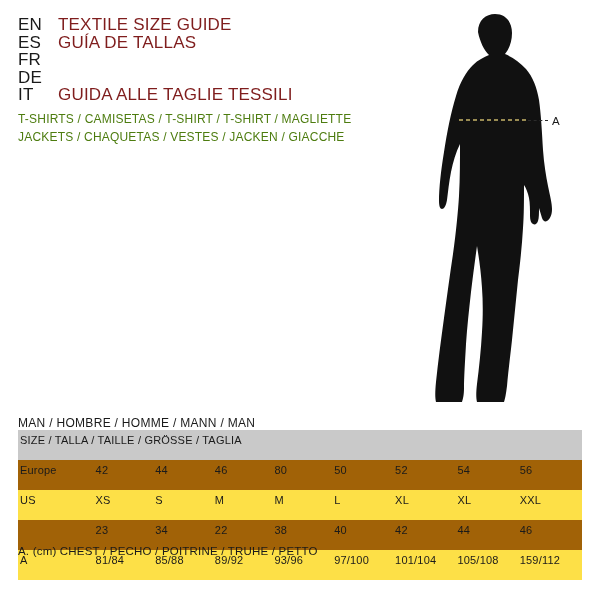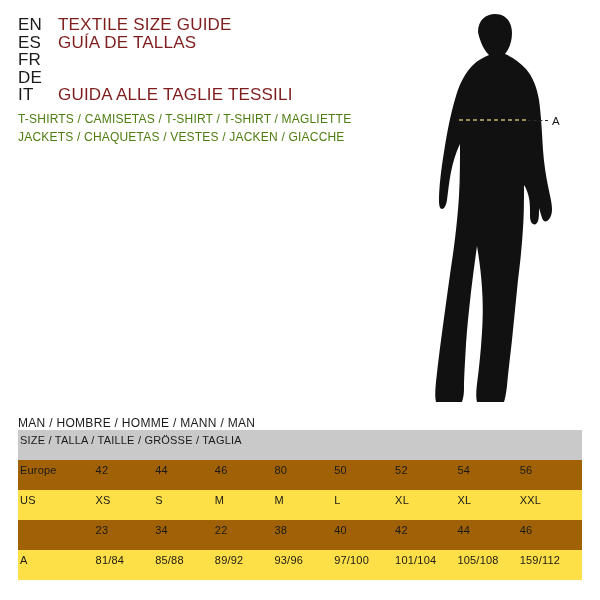--- a/index.html
+++ b/index.html
@@ -276,14 +276,15 @@
           <td class="col-val">93/96</td>
           <td class="col-val">97/100</td>
           <td class="col-val">101/104</td>
           <td class="col-val">105/108</td>
           <td class="col-val">159/112</td>
         </tr>
       </tbody>
     </table>
   </div>
 
+  <div class="footnote">A. (cm) CHEST / PECHO / POITRINE / TRUHE / PETTO</div>
 
 </div>
 
 </body></html>

